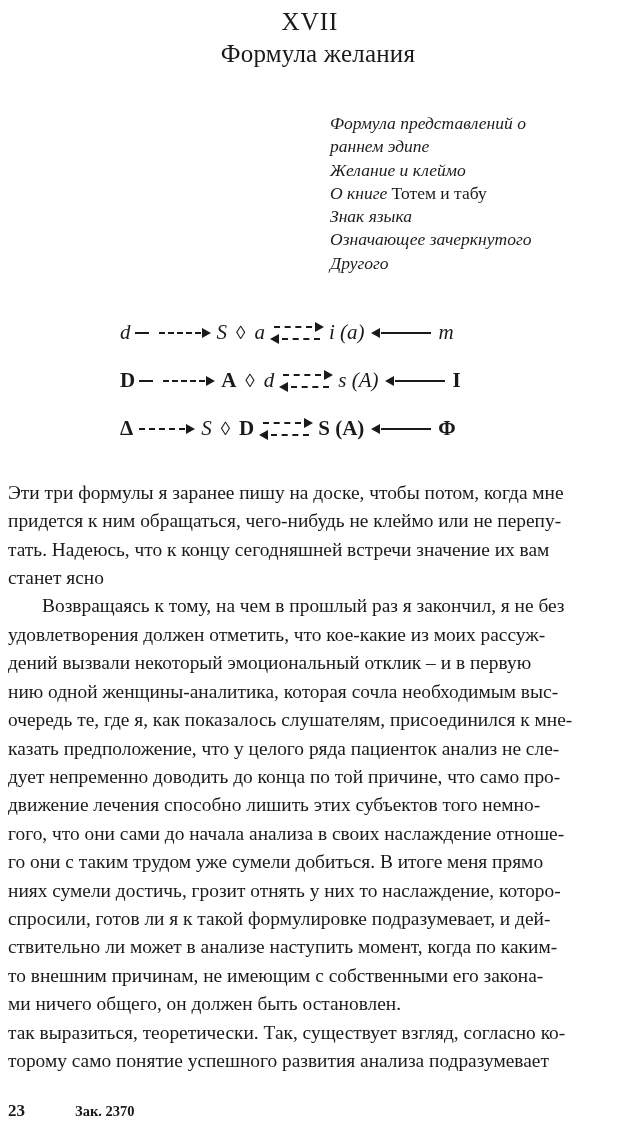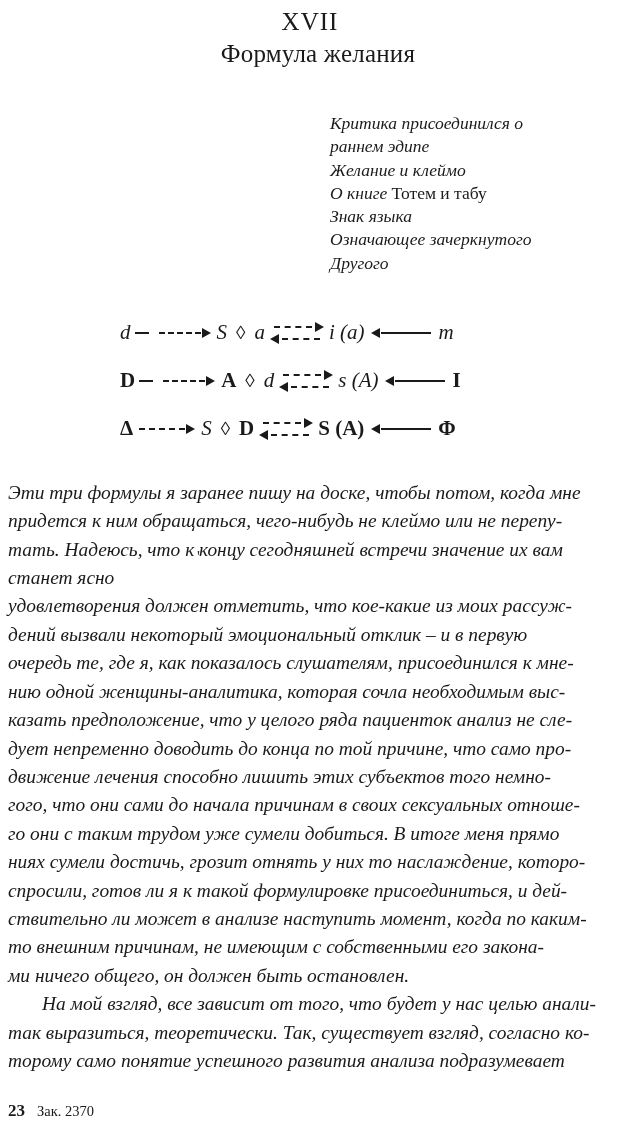--- a/index.html
+++ b/index.html
@@ -215,21 +215,20 @@
     line-height: 28.4px;
   }
   .para {
     margin: 0;
     text-align: justify;
     text-align-last: left;
   }
   .para .line {
     display: block;
     white-space: nowrap;
-    font-style: italic;
   }
   .para .line.justified {
     display: flex;
     justify-content: space-between;
     white-space: nowrap;
   }
   .indent {
     display: inline-block;
     width: 34px;
   }
@@ -244,37 +243,38 @@
   
   .footer {
     position: absolute;
     left: 8px;
     bottom: 12px;
     font-size: 15px;
   }
   .footer .page-num {
     font-weight: bold;
     font-size: 17px;
-    margin-right: 12px;
+    margin-right: 6px;
   }
   .footer .order-num {
     font-size: 14.5px;
-    font-weight: normal;
+    font-weight: bold;
+    margin-left: 44px;
   }
 </style>
 </head>
 <body>
 
 <div class="page">
 
   <div class="chapter-number">XVII</div>
   <div class="chapter-title">Формула желания</div>
 
   <div class="epigraph">
-    <div class="epigraph-line">Критика присоединился о</div>
+    <div class="epigraph-line">Формула представлений о</div>
     <div class="epigraph-line">раннем эдипе</div>
     <div class="epigraph-line">Желание и клеймо</div>
     <div class="epigraph-line"><span>О книге </span><span class="roman">Тотем и табу</span></div>
     <div class="epigraph-line">Знак языка</div>
     <div class="epigraph-line">Означающее зачеркнутого</div>
     <div class="epigraph-line">Другого</div>
   </div>
 
   <div class="formulas">
 
@@ -336,64 +336,64 @@
       <span class="line justified">
           <span>придется к ним обращаться, чего-нибудь не клеймо или не перепу-</span>
         </span>
       <span class="line justified">
           <span>тать. Надеюсь, что к концу сегодняшней встречи значение их вам</span>
         </span>
       <span class="line">станет ясно</span>
     </p>
 
     <p class="para">
+      <span class="line"><span class="indent"></span><span>Возвращаясь к тому, на чем в прошлый раз я закончил, я не без</span></span>
       <span class="line justified">
           <span>удовлетворения должен отметить, что кое-какие из моих рассуж-</span>
         </span>
       <span class="line justified">
           <span>дений вызвали некоторый эмоциональный отклик – и в первую</span>
         </span>
       <span class="line justified">
+          <span>нию одной женщины-аналитика, которая сочла необходимым выс-</span>
+        </span>
+      <span class="line justified">
           <span>очередь те, где я, как показалось слушателям, присоединился к мне-</span>
         </span>
       <span class="line justified">
-          <span>нию одной женщины-аналитика, которая сочла необходимым выс-</span>
-        </span>
-      <span class="line justified">
           <span>казать предположение, что у целого ряда пациенток анализ не сле-</span>
         </span>
       <span class="line justified">
           <span>дует непременно доводить до конца по той причине, что само про-</span>
         </span>
       <span class="line justified">
           <span>движение лечения способно лишить этих субъектов того немно-</span>
         </span>
       <span class="line justified">
-          <span>гого, что они сами до начала причинам в своих сексуальных отноше-</span>
+          <span>гого, что они сами до начала анализа в своих наслаждение отноше-</span>
         </span>
       <span class="line justified">
           <span>го они с таким трудом уже сумели добиться. В итоге меня прямо</span>
         </span>
       <span class="line justified">
           <span>ниях сумели достичь, грозит отнять у них то наслаждение, которо-</span>
         </span>
       <span class="line justified">
-          <span>спросили, готов ли я к такой формулировке присоединиться, и дей-</span>
+          <span>спросили, готов ли я к такой формулировке подразумевает, и дей-</span>
         </span>
       <span class="line justified">
           <span>ствительно ли может в анализе наступить момент, когда по каким-</span>
         </span>
       <span class="line justified">
           <span>то внешним причинам, не имеющим с собственными его закона-</span>
         </span>
       <span class="line">ми ничего общего, он должен быть остановлен.</span>
     </p>
 
     <p class="para">
-      <span class="line"><span class="indent"></span><span>На мой взгляд, все зависит от того, что будет у нас целью анали-</span></span>
       <span class="line justified">
           <span>так выразиться, теоретически. Так, существует взгляд, согласно ко-</span>
         </span>
       <span class="line justified">
           <span>торому само понятие успешного развития анализа подразумевает</span>
         </span>
     </p>
 
   </div>
 

